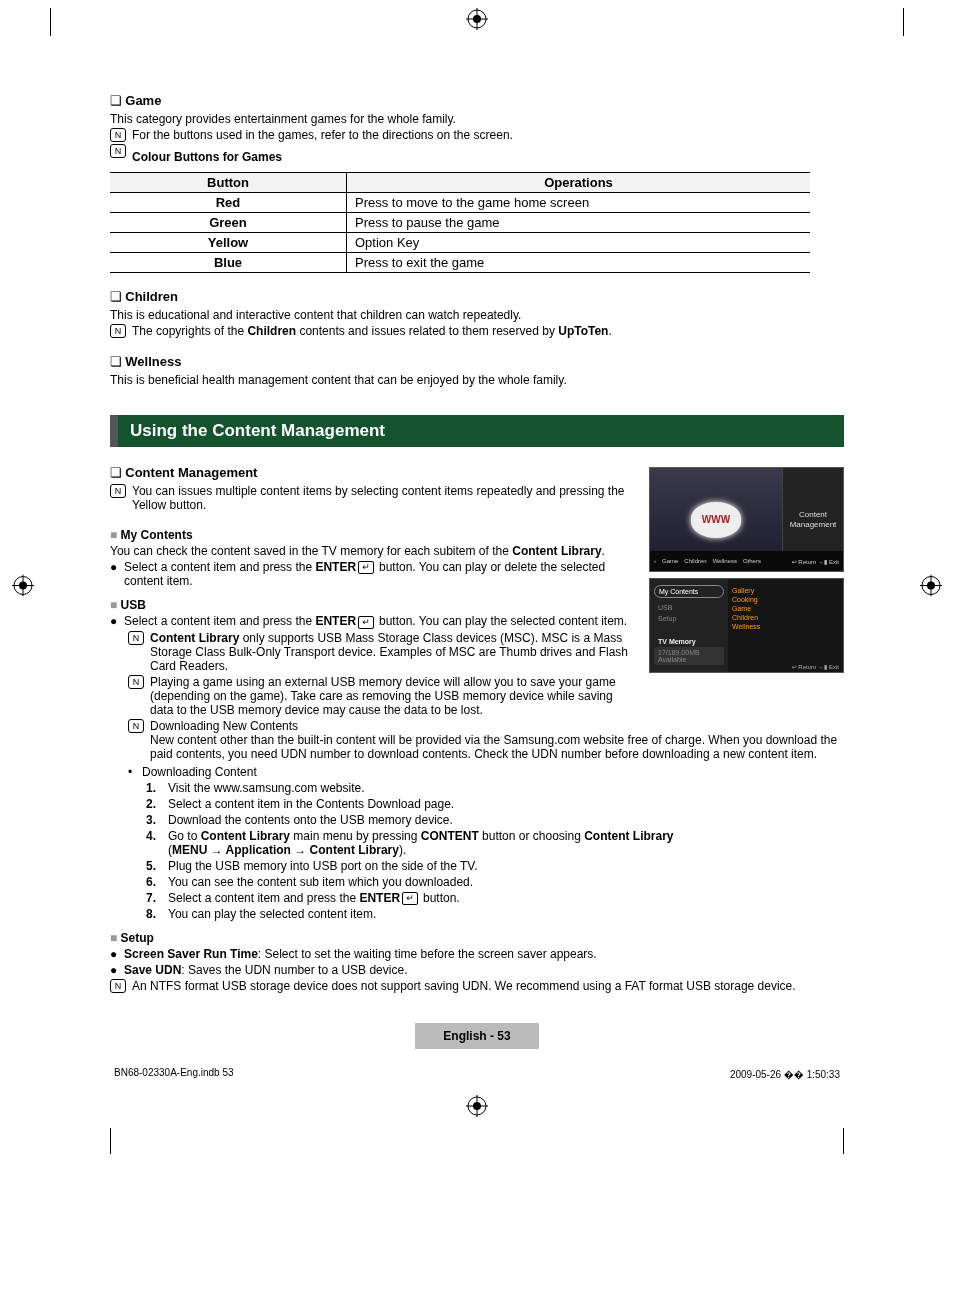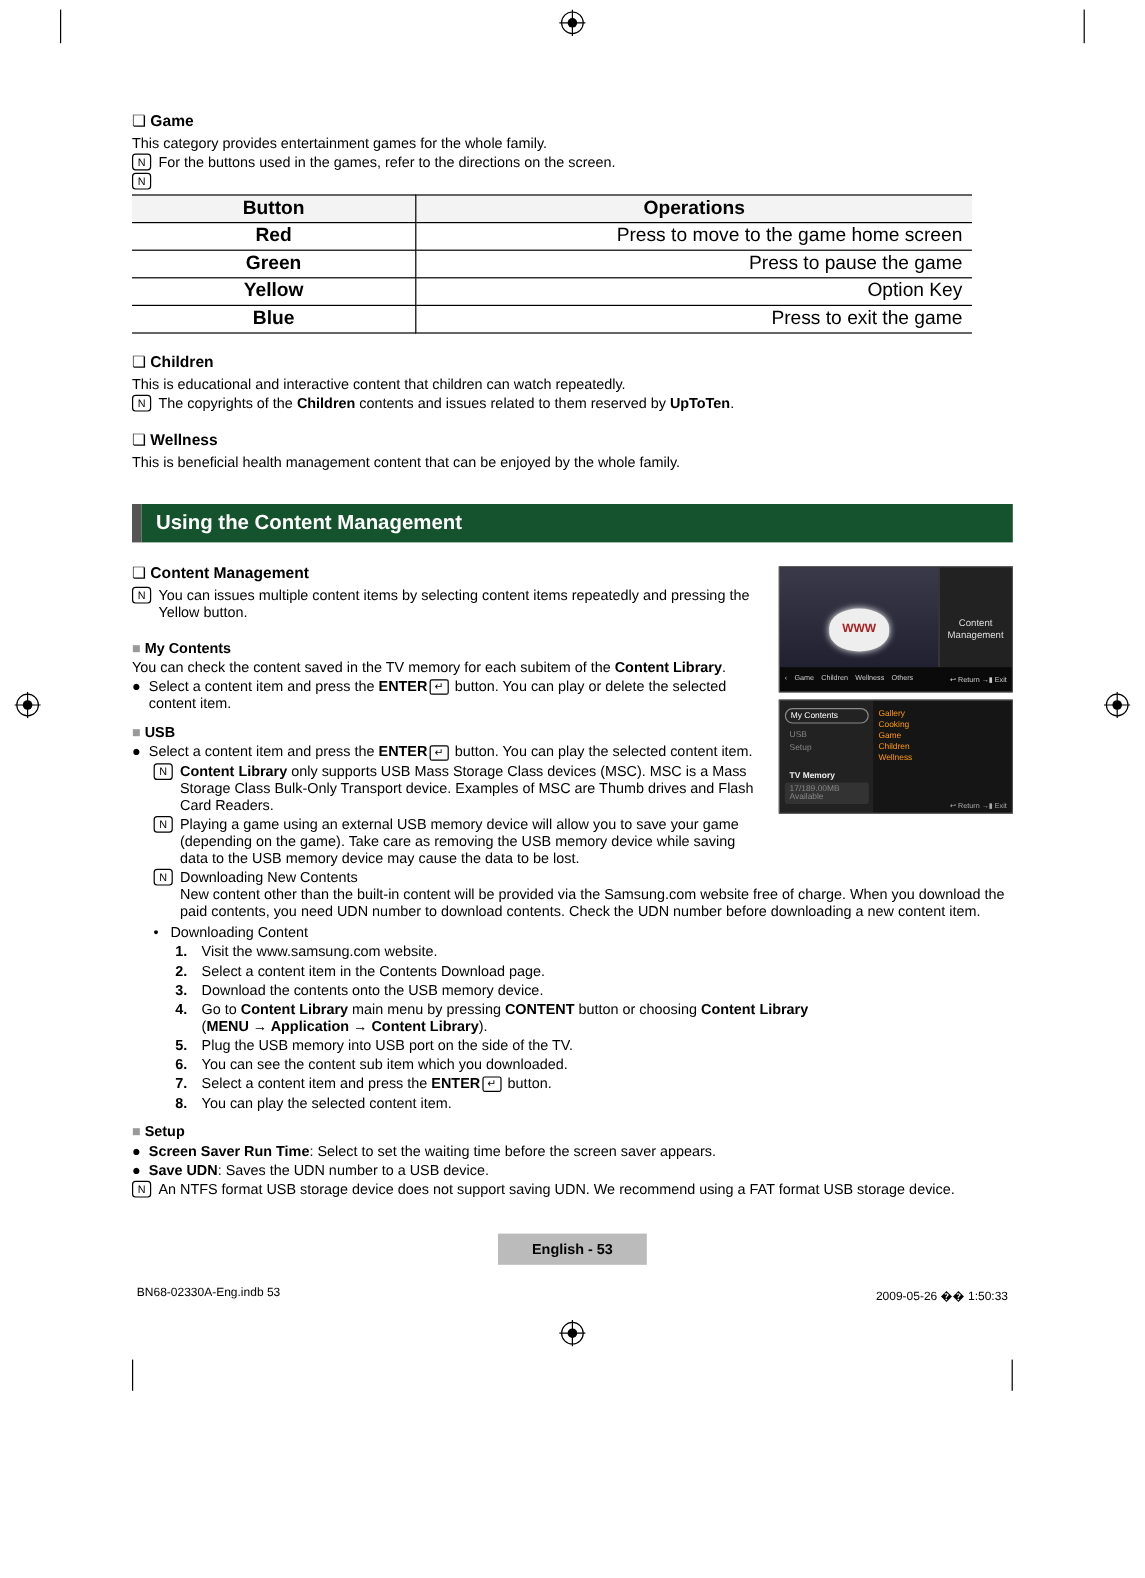--- a/index.html
+++ b/index.html
@@ -61,27 +61,27 @@
   }
   .note-text { flex: 1; }
   .subhead {
     font-weight: bold;
     margin: 6px 0 4px 0;
   }
   table.btns {
     border-collapse: collapse;
     width: 700px;
     margin-top: 4px;
-    font-size: 16px;
+    font-size: 13px;
   }
   table.btns th, table.btns td {
     border-top: 1px solid #000;
     border-bottom: 1px solid #000;
     padding: 2px 8px;
-    text-align: right;
+    text-align: left;
   }
   table.btns th { font-weight: bold; }
   table.btns th:first-child, table.btns td:first-child {
     width: 220px;
     text-align: center;
     border-right: 1px solid #000;
   }
   table.btns tr.head-row th { background: #f3f3f3; text-align: center;}
   .section-bar {
     display: flex;
@@ -262,20 +262,21 @@
     <div class="qsec">
       <div class="qtitle">Game</div>
       <div class="body-indent">
         <div>This category provides entertainment games for the whole family.</div>
         <div class="note-line">
           <span class="note-icon">N</span>
           <span class="note-text">For the buttons used in the games, refer to the directions on the screen.</span>
         </div>
         <div class="note-line">
           <span class="note-icon">N</span>
+          <span class="note-text subhead">Colour Buttons for Games</span>
         </div>
         <table class="btns">
           <tbody>
               <tr class="head-row">
             <th>Button</th>
             <th>Operations</th>
           </tr>
           <tr>
                 <td style="font-weight:bold">Red</td>
                 <td>Press to move to the game home screen</td>

